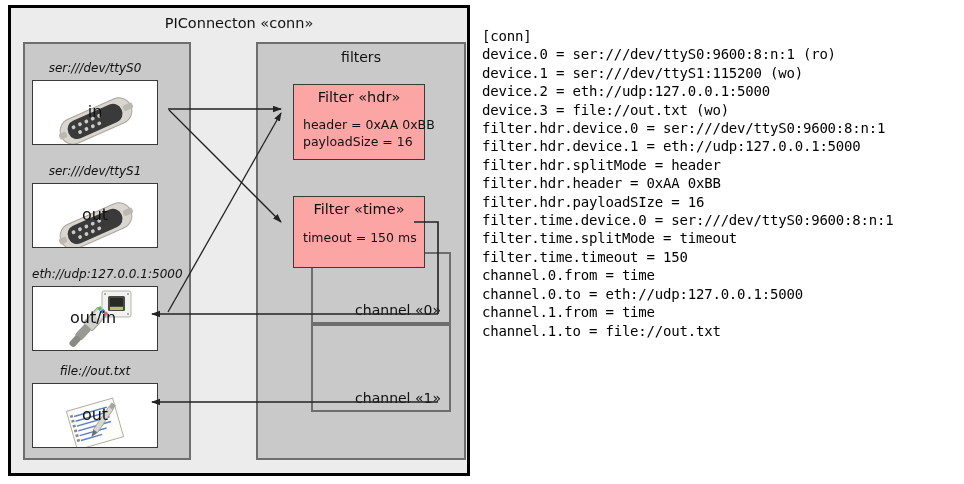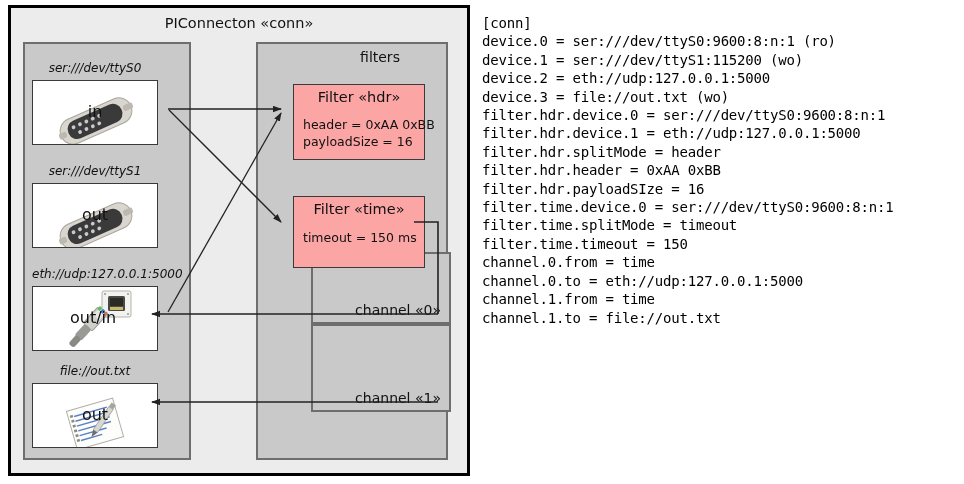--- a/index.html
+++ b/index.html
@@ -12,21 +12,21 @@
   #diagram-title{position:absolute;left:0;top:7px;width:100%;text-align:center;
                  font-size:14.5px;color:#111;}
 
   
   .group{position:absolute;background:#c9c9c9;border:2px solid #6e6e6e;
          box-sizing:border-box;}
   .group-title{position:absolute;width:100%;text-align:center;top:5px;
                font-size:14px;color:#111;}
 
   #devices-group{left:12px;top:34px;width:168px;height:418px;}
-  #filters-group{left:245px;top:34px;width:192px;height:418px;padding-left:28px;}
+  #filters-group{left:245px;top:34px;width:210px;height:418px;}
 
   
   #channel0-box{left:300px;top:244px;width:140px;height:72px;}
   #channel1-box{left:300px;top:316px;width:140px;height:88px;}
   .channel-label{position:absolute;right:8px;bottom:4px;font-size:14px;color:#111;
                  white-space:nowrap;}
 
   
   .device{position:absolute;}
   .device-caption{position:absolute;top:0;left:0;width:100%;text-align:center;
@@ -55,21 +55,21 @@
   .filter-prop{position:absolute;left:9px;font-size:12.5px;color:#111;
                white-space:nowrap;}
 
   #filter-hdr{left:282px;top:76px;width:132px;height:76px;}
   #filter-time{left:282px;top:188px;width:132px;height:72px;}
 
   
   #config{position:absolute;left:482px;top:8px;width:474px;}
   #config-heading{font-family:"DejaVu Sans Mono","Liberation Mono",monospace;
                   font-size:13.5px;font-weight:bold;color:#000;letter-spacing:-0.3px;}
-  #config-lines{margin-top:6px;font-family:"DejaVu Sans Mono","Liberation Mono",monospace;
+  #config-lines{margin-top:19px;font-family:"DejaVu Sans Mono","Liberation Mono",monospace;
                 font-size:14px;line-height:18.4px;color:#000;white-space:pre;
                 letter-spacing:-0.2px;}
 
   
   #edges{position:absolute;left:0;top:0;width:964px;height:484px;
          pointer-events:none;z-index:5;}
 </style>
 </head>
 <body>
 

